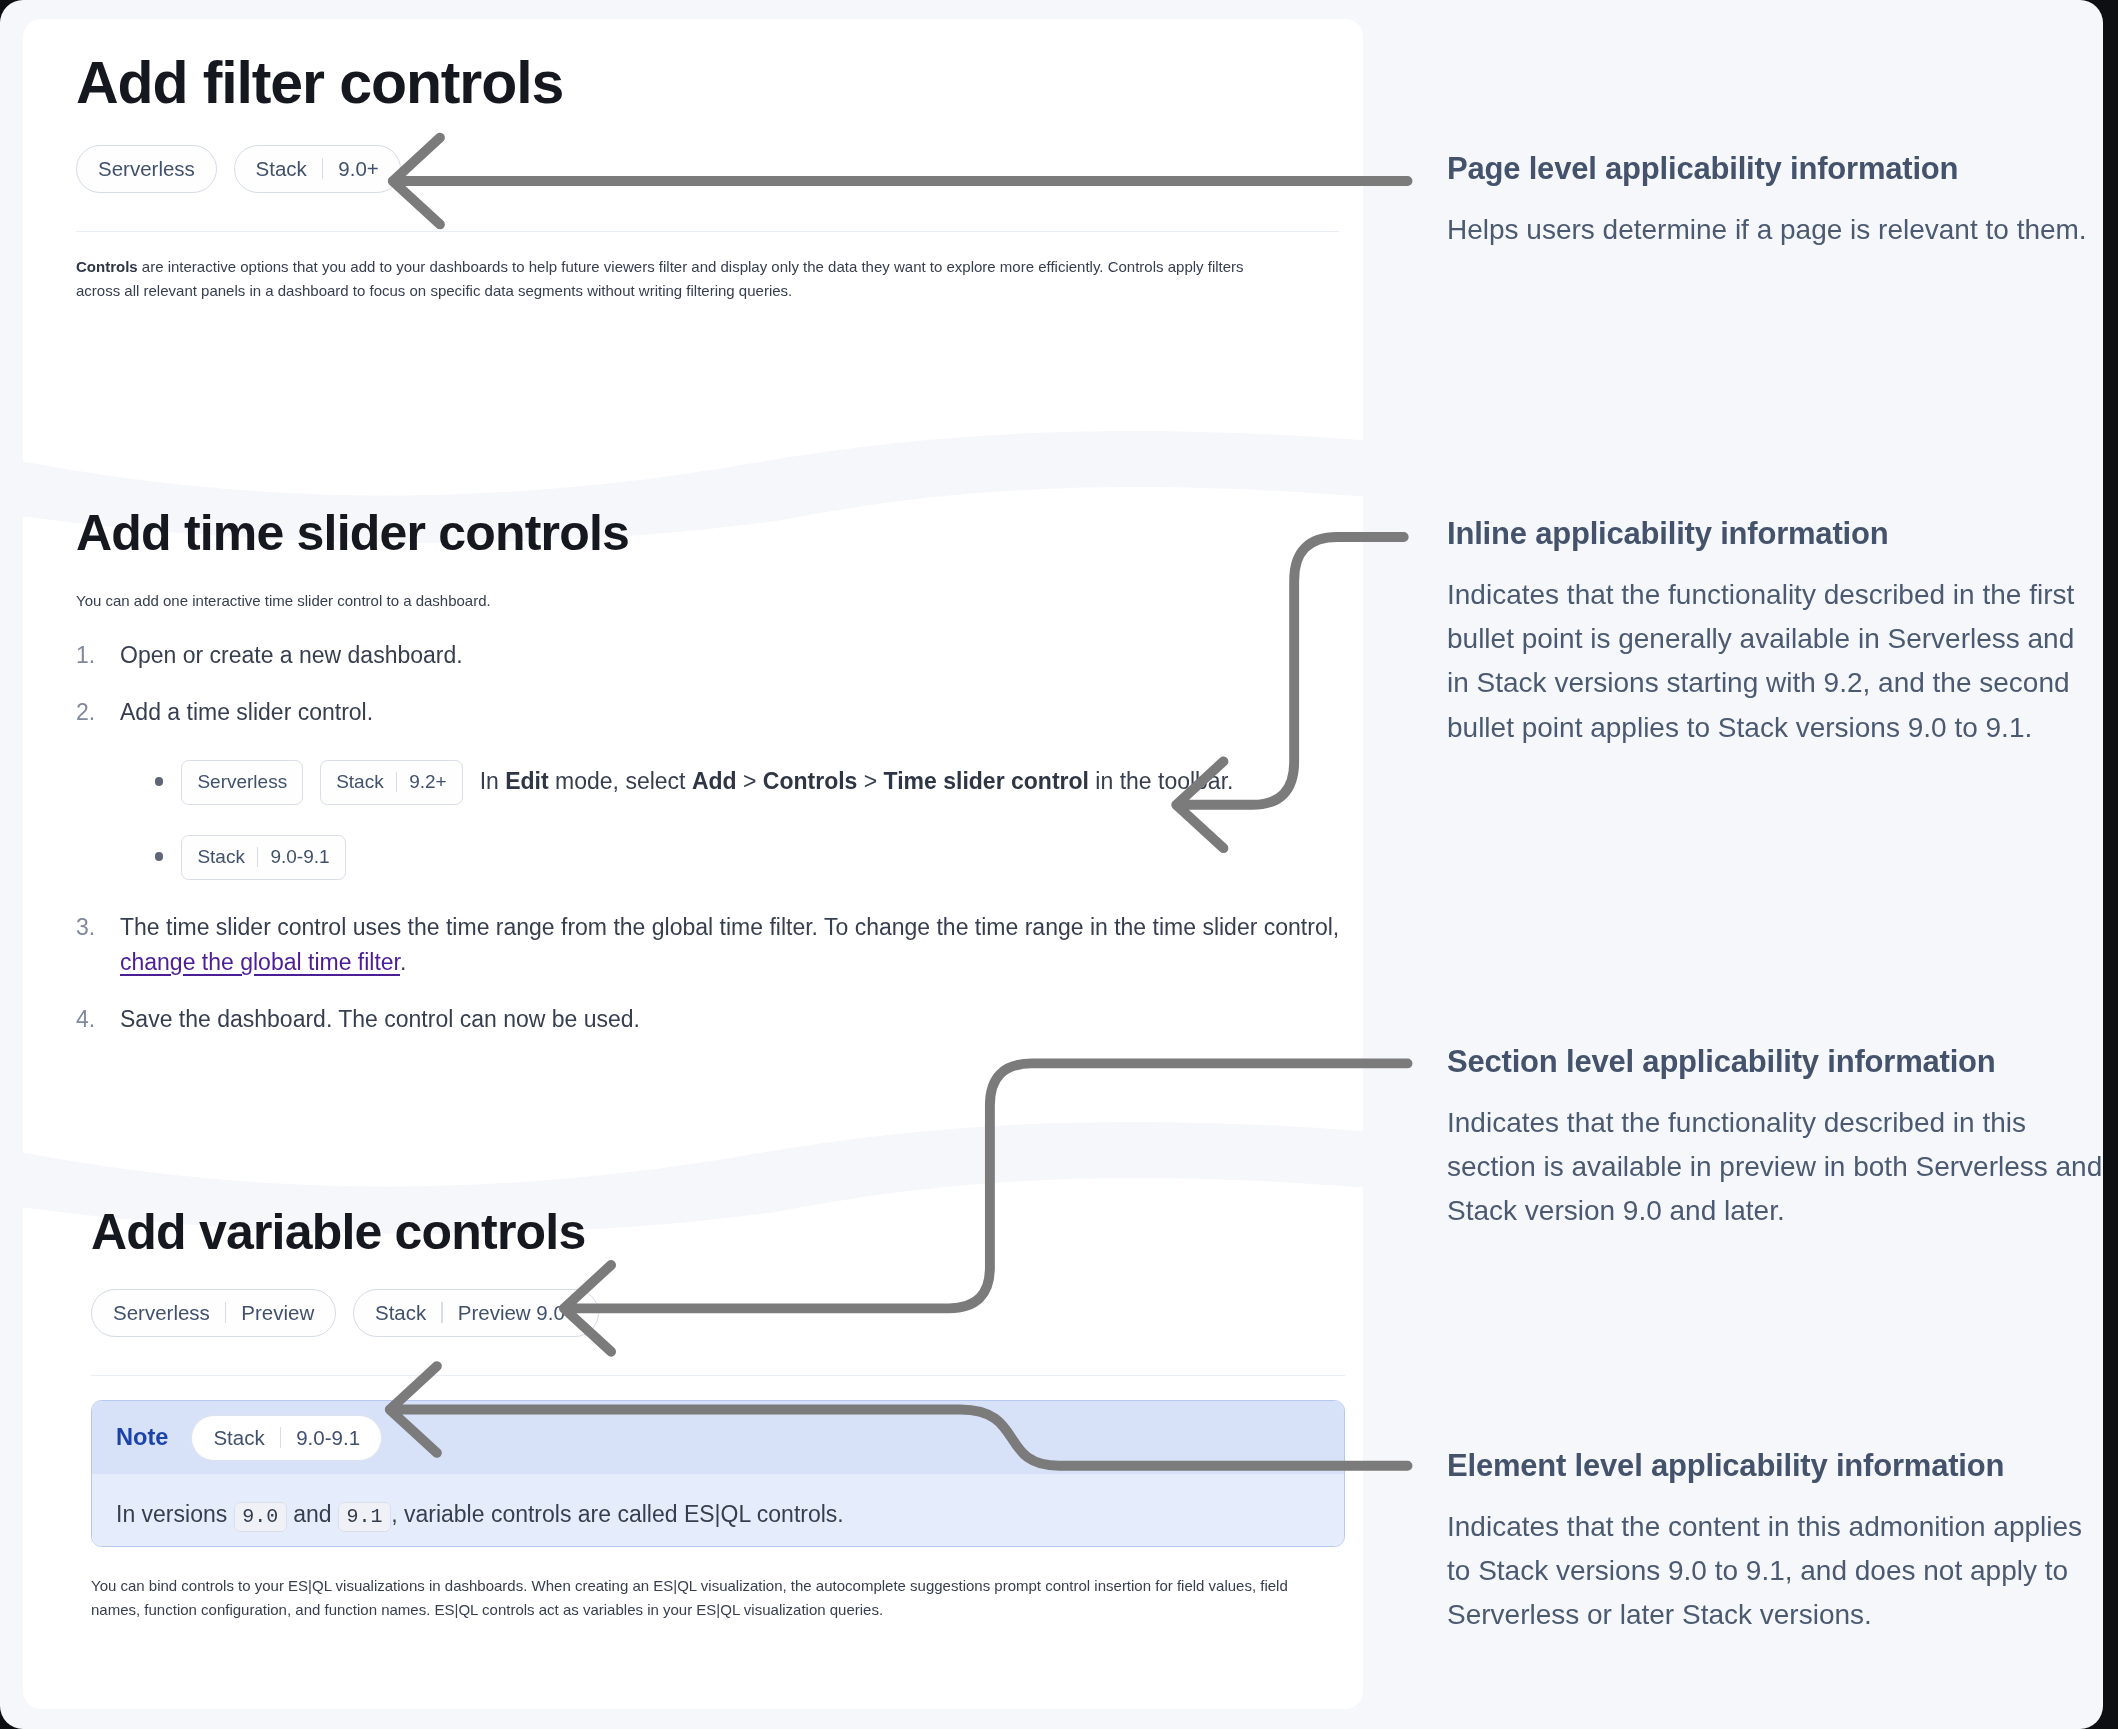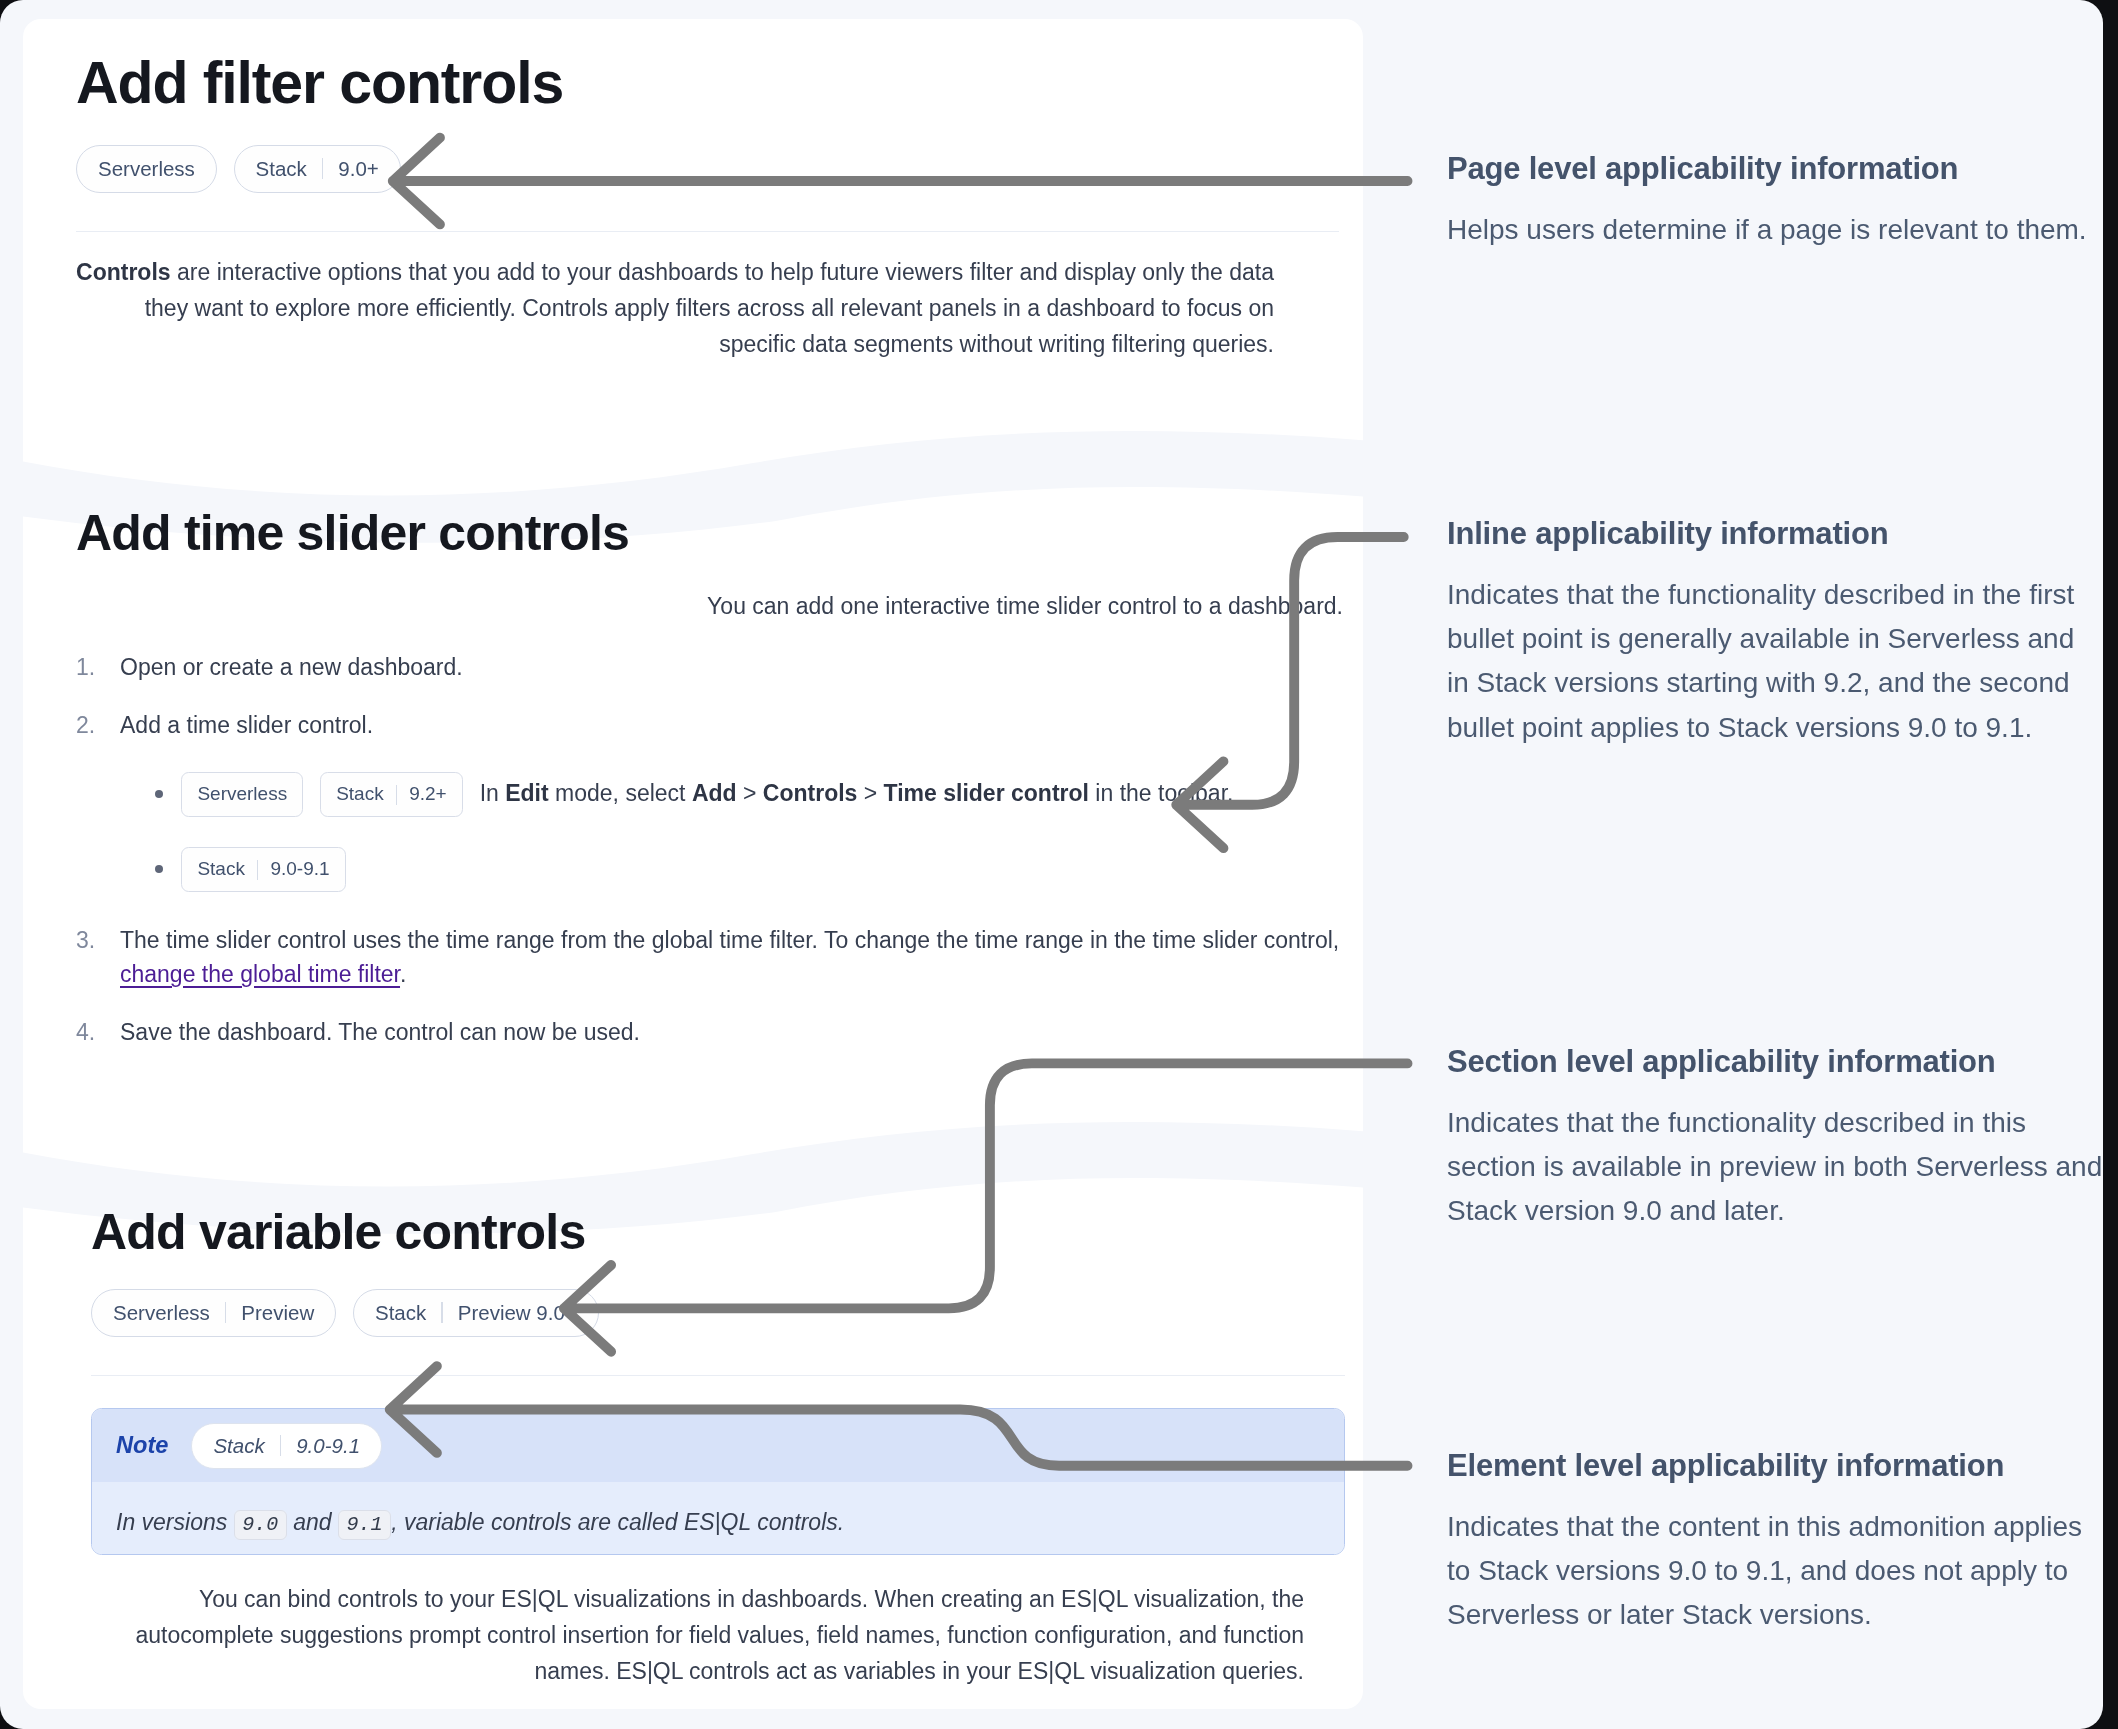--- a/index.html
+++ b/index.html
@@ -39,39 +39,39 @@
   .badge-inline{
     display:inline-flex;align-items:center;height:43px;
     background:#fefefe;border:1.5px solid #d8dde8;border-radius:7.6px;
     padding:0 15px;font-size:19px;color:#41516d;white-space:nowrap;margin-right:10.6px;
     vertical-align:middle;
   }
   .badge-inline .badge-divider{width:1.5px;height:20px;background:#d7dde8;margin:0 12px;}
 
   .rule{height:1.5px;background:#e9edf4;border:0;margin:38px 0 0 0;}
 
-  .body-text{font-size:23px;line-height:1.55;color:#363e4f;text-align:right;}
+  .body-text{font-size:15px;line-height:1.55;color:#363e4f;}
   .section-1 .body-text{margin-top:23px;width:1198px;}
   .section-2 .intro{margin-top:29px;}
   .section-3 .body-text{margin-top:27px;width:1213px;}
   strong{font-weight:700;color:#2e3545;}
 
   .steps{margin-top:26px;}
   .step{display:flex;gap:12px;margin-top:23px;font-size:23px;line-height:1.5;color:#363e4f;}
   .step-num{color:#7f889c;min-width:32px;flex:0 0 auto;}
   .step-body{flex:1;}
   .sub-bullets{margin:26px 0 7.6px 35px;}
   .sub-bullet{display:flex;align-items:flex-start;gap:18px;margin-top:30px;font-size:23px;line-height:1.5;color:#363e4f;}
   .bullet-dot{width:8.4px;height:8.4px;border-radius:50%;background:#5e6678;margin-top:17.5px;flex:0 0 auto;}
   .sub-bullet .text{display:inline;}
 
   .inline-link{color:#4c1d95;text-decoration:underline;text-underline-offset:3.8px;}
 
   .note{
-    margin-top:32px;border:1.5px solid #b5c8ef;border-radius:10.6px;overflow:hidden;font-style:italic;
+    margin-top:24px;border:1.5px solid #b5c8ef;border-radius:10.6px;overflow:hidden;
   }
   .note-header{
     background:#d7e2f9;display:flex;align-items:center;gap:23px;padding:13.7px 24px;
   }
   .note-label{color:#1c43aa;font-weight:700;font-size:23.6px;}
   .note-header .badge{background:#ffffff;border-color:#dde3ee;height:44px;}
   .note-body{background:#e5edfc;padding:23px 24px 14px 24px;font-size:23px;color:#363e4f;line-height:1.5;}
   .code-chip{
     font-family:"Liberation Mono", monospace;font-size:20px;color:#343c4b;
     background:#eff1f6;border:1.5px solid #dbdfe9;border-radius:6px;padding:2.3px 7.6px 3px 7.6px;

